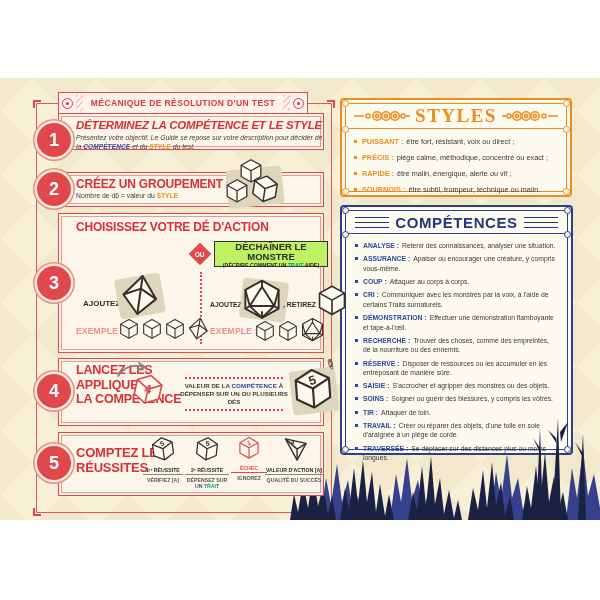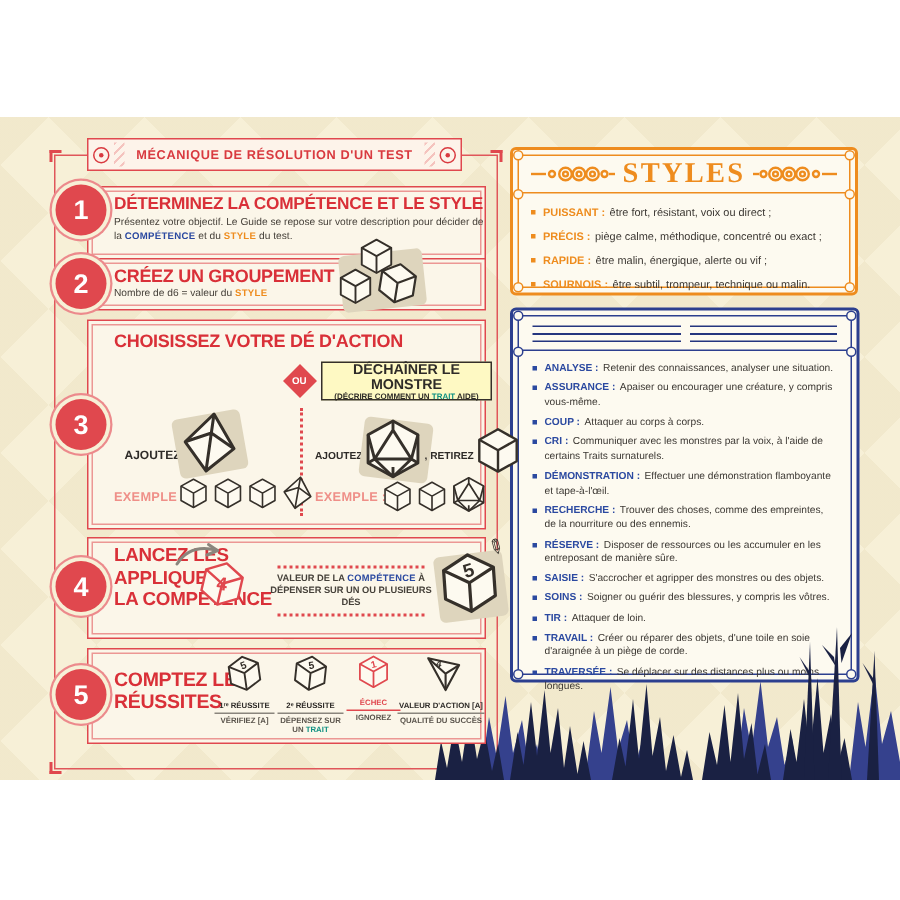--- a/index.html
+++ b/index.html
@@ -29,21 +29,21 @@
     background:repeating-linear-gradient(135deg, rgba(224,72,78,.28) 0 1.5px, transparent 1.5px 4.5px);}
   .banner .title{padding:0 8px;font-size:8.5px;font-weight:bold;color:#d93a40;letter-spacing:.4px;white-space:nowrap;}
   .target{width:9px;height:9px;border:1.7px solid #d93a40;border-radius:50%;margin:0 3px;
     display:flex;align-items:center;justify-content:center;flex:0 0 auto;}
   .target i{width:3px;height:3px;background:#d93a40;border-radius:50%;}
 
   
   .stepbox{position:absolute;left:58px;width:266px;background:#fbf6e9;border:1.6px solid #e0484e;
     box-sizing:border-box;z-index:2;}
   .stepbox::before{content:"";position:absolute;inset:2px;border:1px solid rgba(224,72,78,.55);pointer-events:none;}
-  .s1{top:46px;height:49px;} .s2{top:94px;height:35px;} .s3{top:135px;height:140px;}
+  .s1{top:35px;height:37px;font-style:italic;} .s2{top:94px;height:35px;} .s3{top:135px;height:140px;}
   .s4{top:280px;height:68px;} .s5{top:354px;height:64px;}
 
   .stepnum{position:absolute;left:37px;width:34px;height:34px;border-radius:50%;background:#e0484e;
     color:#fff;font-weight:bold;font-size:18px;display:flex;align-items:center;justify-content:center;
     z-index:4;box-shadow:0 0 0 2.5px #f7f0d7,0 0 0 4px #ec8a8c;}
   .n1{top:45px;} .n2{top:94px;} .n3{top:188px;} .n4{top:296px;} .n5{top:368px;}
 
   .h-red{font-weight:bold;color:#d93038;letter-spacing:-.2px;white-space:nowrap;}
   .bodytxt{color:#46413a;font-size:6.8px;line-height:8.6px;}
   .kw-blue{color:#2b49a0;font-weight:bold;font-size:6.4px;letter-spacing:.2px;}
@@ -57,21 +57,21 @@
 
   
   .cluster{position:absolute;left:166px;top:-15px;width:62px;height:52px;}
   .blob{position:absolute;background:#ded5bd;border-radius:4px;}
   .die{position:absolute;stroke:#35302a;}
   .die--red{stroke:#e0484e;}
   .die text{stroke:none;font-weight:bold;font-family:"Liberation Sans",sans-serif;}
 
   
   .s3 .h3{position:absolute;left:17px;top:6px;font-size:12px;}
-  .optbtn{position:absolute;border:1.6px solid #35302a;background:#fef9c3;color:#2e2b28;
+  .optbtn{position:absolute;border:1.6px solid #35302a;background:#bef264;color:#2e2b28;
     font-weight:bold;text-align:center;box-sizing:border-box;display:flex;flex-direction:column;justify-content:space-between;}
   .btn-focus{left:30px;top:31px;width:92px;height:18px;font-size:8.5px;}
   .btn-unleash{left:155px;top:27px;width:114px;height:26px;font-size:9.5px;line-height:10px;}
   .btn-unleash .sub{font-size:5.3px;line-height:6px;font-weight:bold;color:#2e2b28;}
   .ou{position:absolute;left:133px;top:32px;width:16px;height:16px;background:#e0484e;transform:rotate(45deg);
     display:flex;align-items:center;justify-content:center;z-index:3;}
   .ou span{transform:rotate(-45deg);color:#fff;font-size:6.5px;font-weight:bold;}
   .divider{position:absolute;left:141px;top:58px;height:72px;border-left:2px dotted #e0484e;}
   .addlbl{position:absolute;font-weight:bold;color:#2e2b28;font-size:8px;}
   .addlbl.sm{font-size:6.8px;}
@@ -384,20 +384,21 @@
 
     <div class="panel panel-comp">
       <i class="rivet rv-tl"></i>
       <i class="rivet rv-tr"></i>
       <i class="rivet rv-bl"></i>
       <i class="rivet rv-br"></i>
       <i class="rivet rv-ml" style="top:24px;"></i>
       <i class="rivet rv-mr" style="top:24px;"></i>
       <div class="ptitle-row">
         <span class="triple"></span>
+        <span class="ptitle-comp">COMPÉTENCES</span>
         <span class="triple"></span>
       </div>
       <ul class="plist">
         <li><i class="bullet"></i><span class="plbl">ANALYSE :</span><span>Retenir des connaissances, analyser une situation.</span></li>
         <li><i class="bullet"></i><span class="plbl">ASSURANCE :</span><span>Apaiser ou encourager une créature, y compris vous-même.</span></li>
         <li><i class="bullet"></i><span class="plbl">COUP :</span><span>Attaquer au corps à corps.</span></li>
         <li><i class="bullet"></i><span class="plbl">CRI :</span><span>Communiquer avec les monstres par la voix, à l'aide de certains Traits surnaturels.</span></li>
         <li><i class="bullet"></i><span class="plbl">DÉMONSTRATION :</span><span>Effectuer une démonstration flamboyante et tape-à-l'œil.</span></li>
         <li><i class="bullet"></i><span class="plbl">RECHERCHE :</span><span>Trouver des choses, comme des empreintes, de la nourriture ou des ennemis.</span></li>
         <li><i class="bullet"></i><span class="plbl">RÉSERVE :</span><span>Disposer de ressources ou les accumuler en les entreposant de manière sûre.</span></li>

